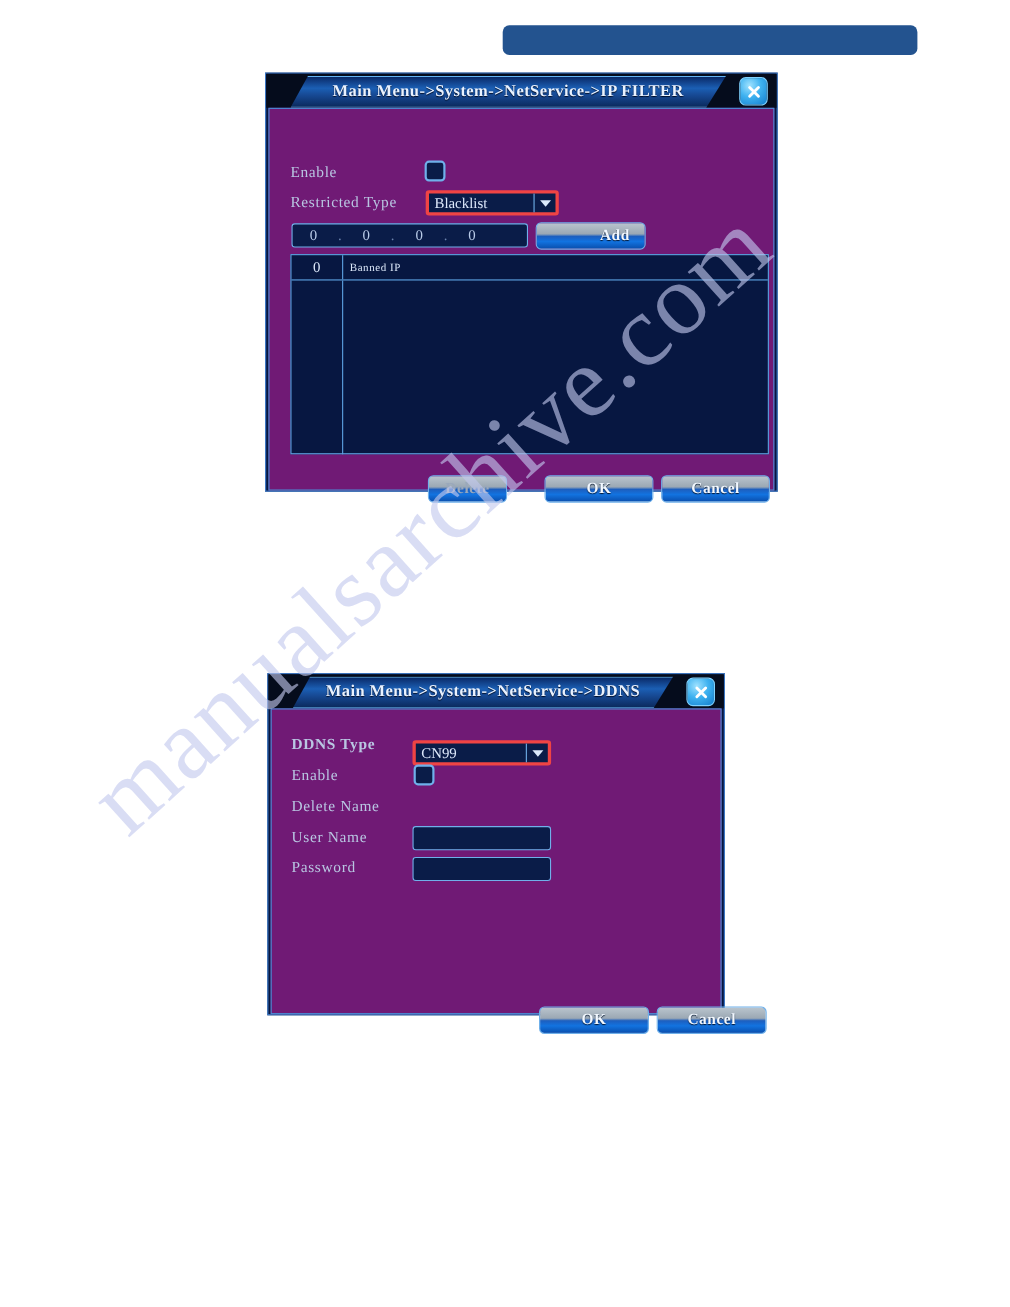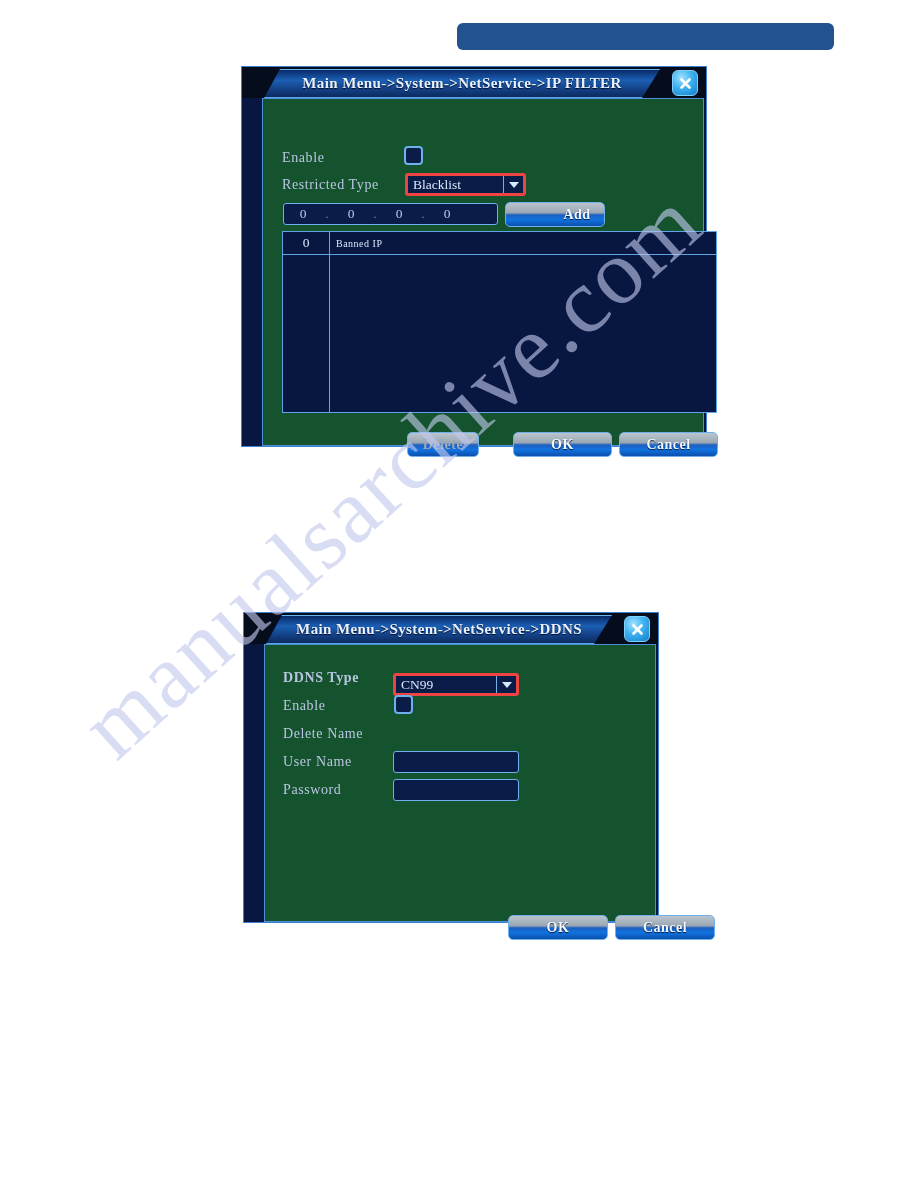--- a/index.html
+++ b/index.html
@@ -99,24 +99,24 @@
     border: 1px solid #7fd2ff;
     display: flex;
     align-items: center;
     justify-content: center;
     cursor: pointer;
   }
   .dlg-close svg { display: block; }
   .dlg-body {
     position: relative;
     height: calc(100% - 31px);
-    background: #14532d;
+    background: #701a75;
     border: 1px solid #4a8fd8;
     box-sizing: border-box;
-    margin: 0 2px 2px 20px;
+    margin: 0 2px 2px 2px;
   }
 
   
   .f-label {
     position: absolute;
     color: #b9c6e2;
     font-family: "Liberation Serif", serif;
     font-size: 14px;
     letter-spacing: .6px;
     white-space: nowrap;

